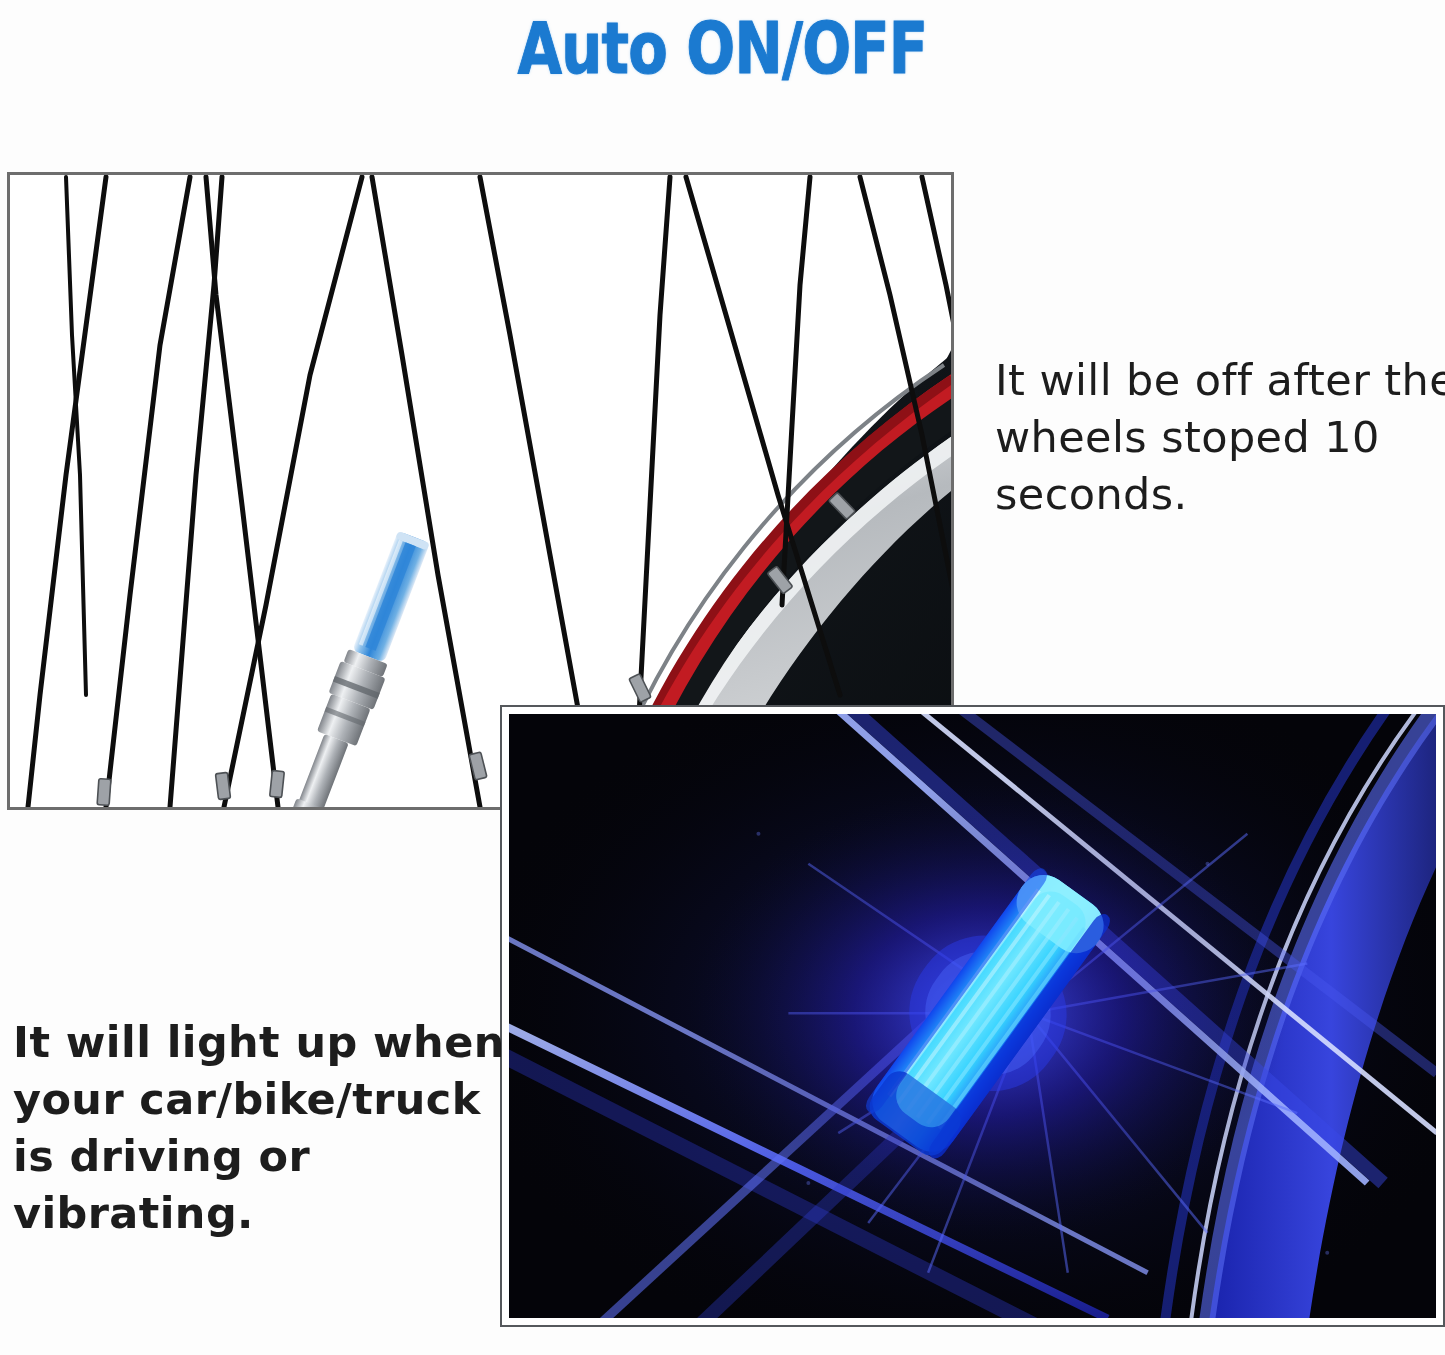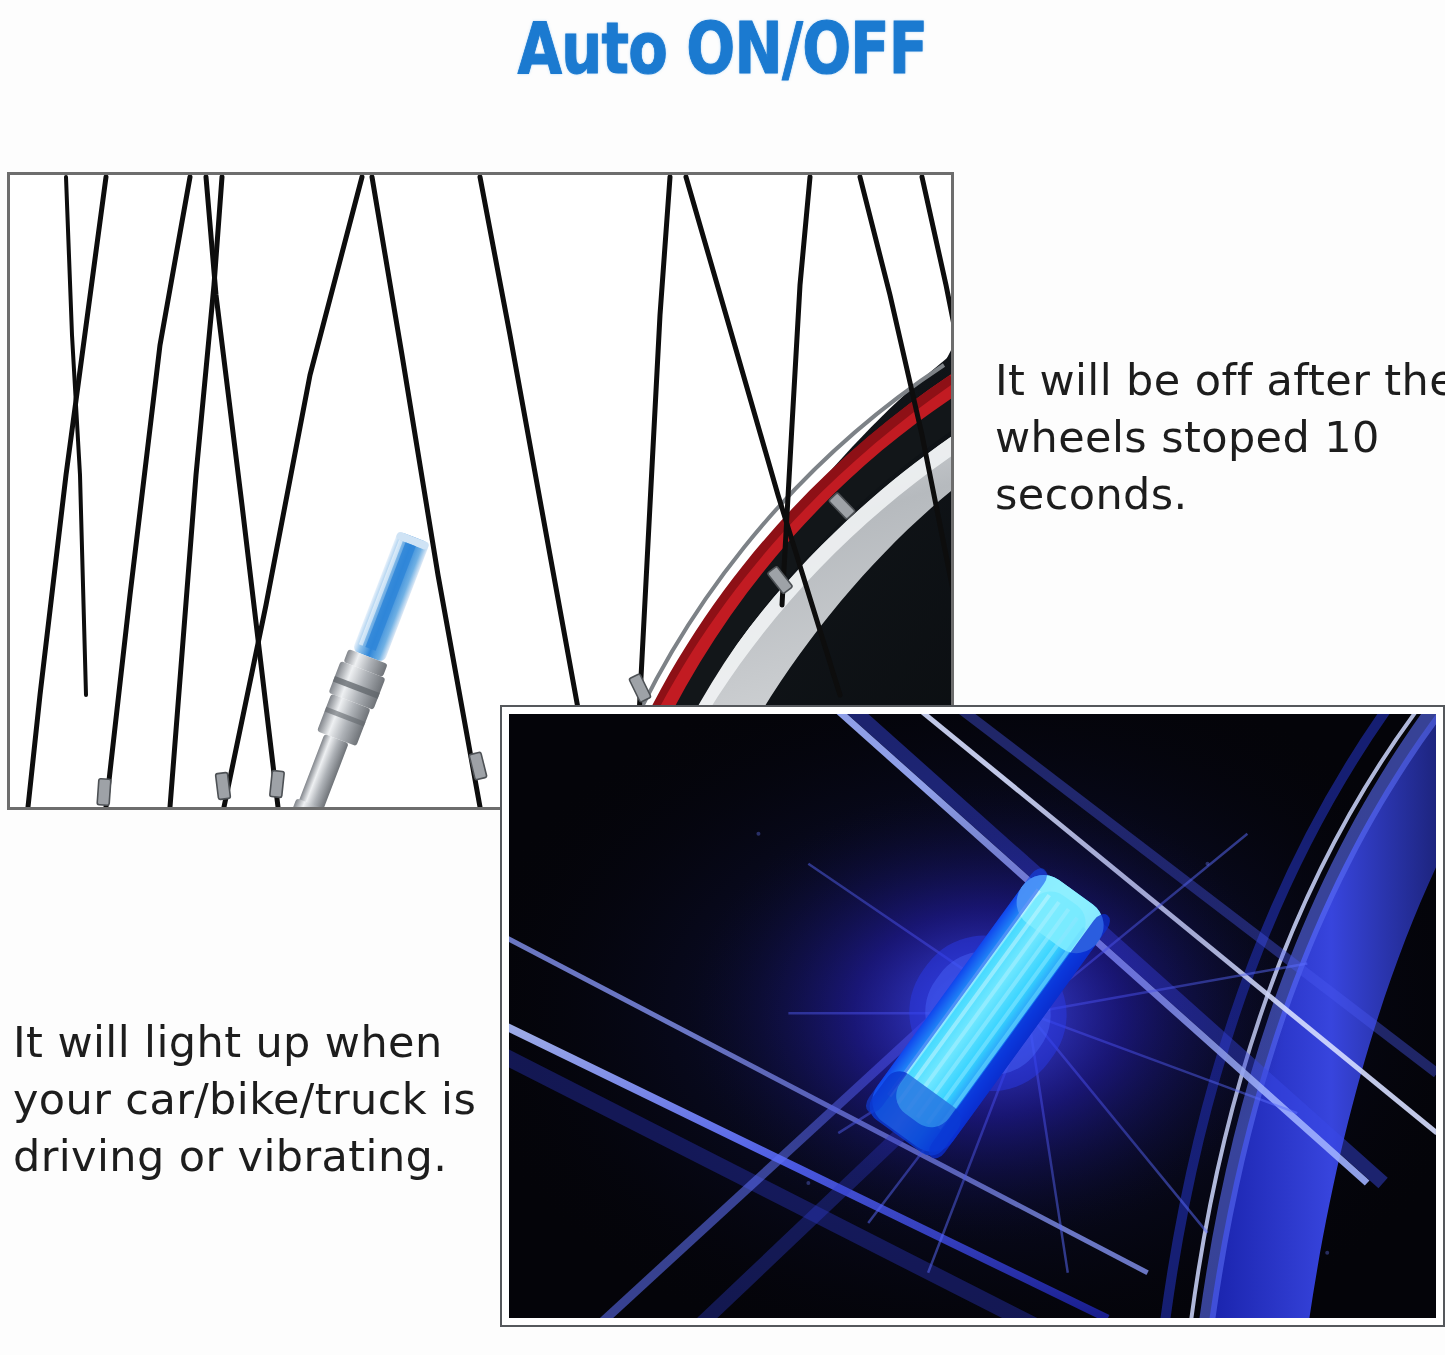--- a/index.html
+++ b/index.html
@@ -87,20 +87,21 @@
   }
   .caption-right {
     left: 995px;
     top: 352px;
     width: 520px;
   }
   .caption-left {
     left: 13px;
     top: 1014px;
     width: 500px;
+    font-weight: bold;
   }
 </style>
 </head>
 <body>
 
 <div id="page">
 
   <div class="title">Auto ON/OFF</div>
 
   <div class="panel-day">

